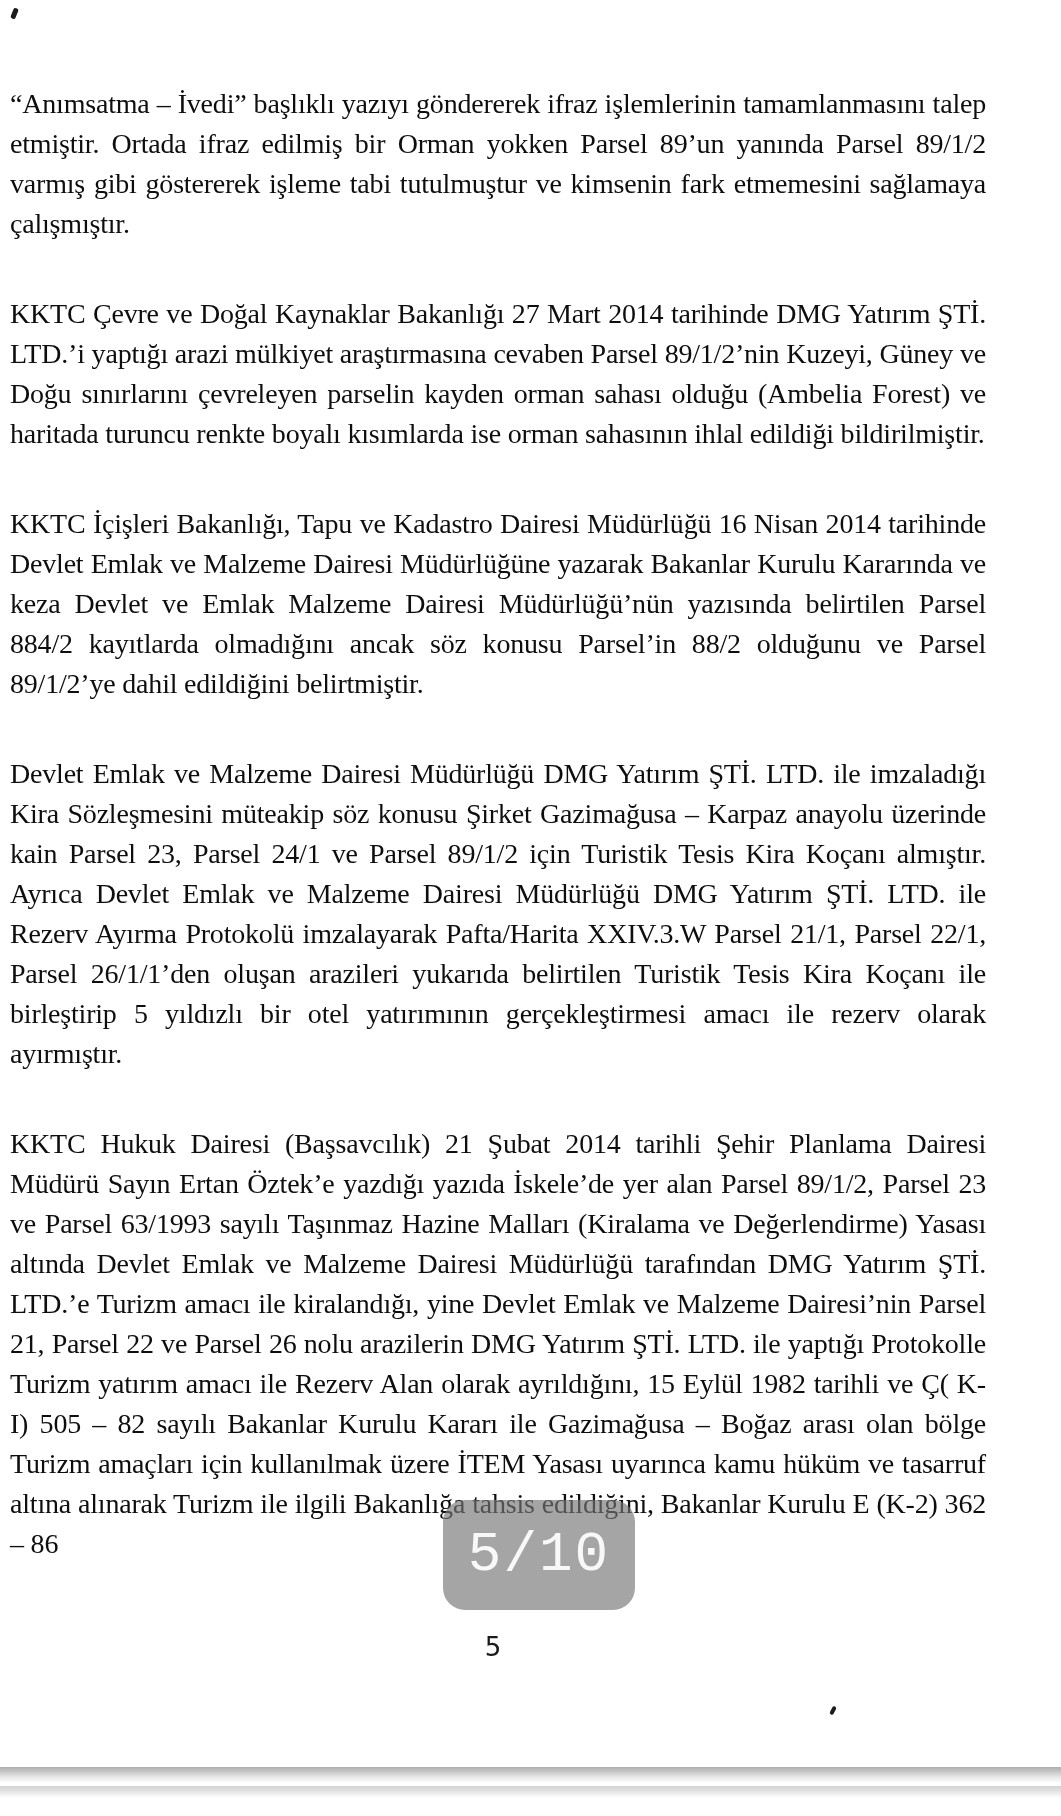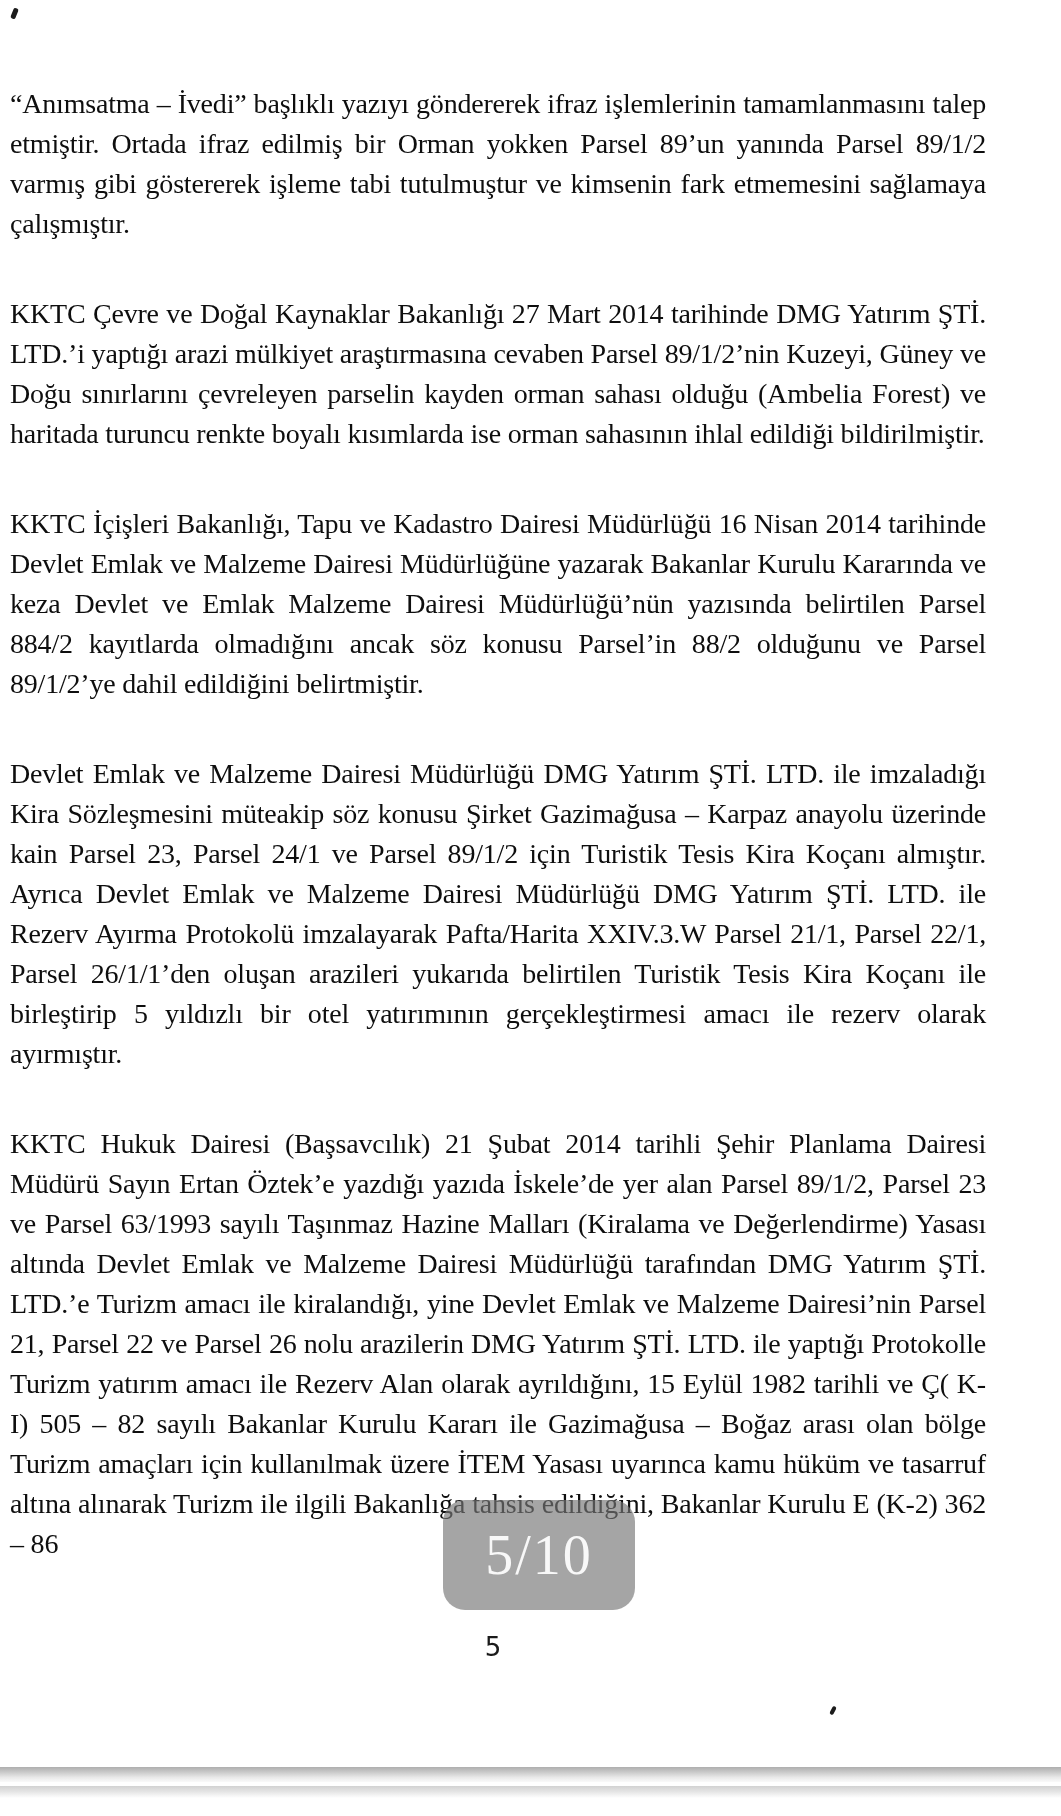--- a/index.html
+++ b/index.html
@@ -37,21 +37,21 @@
     position: absolute;
     left: 443px; top: 1500px;
     width: 192px; height: 110px;
     border-radius: 22px;
     background: rgba(118,118,118,0.66);
     display: flex;
     align-items: center;
     justify-content: center;
   }
   .page-indicator-text {
-    font-family: Liberation Serif, serif;
+    font-family: Liberation Mono, monospace;
     font-size: 56px;
     font-weight: 400;
     letter-spacing: 2px;
     color: rgba(255,255,255,0.92);
   }
   .footer-page-number {
     position: absolute;
     left: 0; top: 1632px;
     width: 986px;
     text-align: center;

